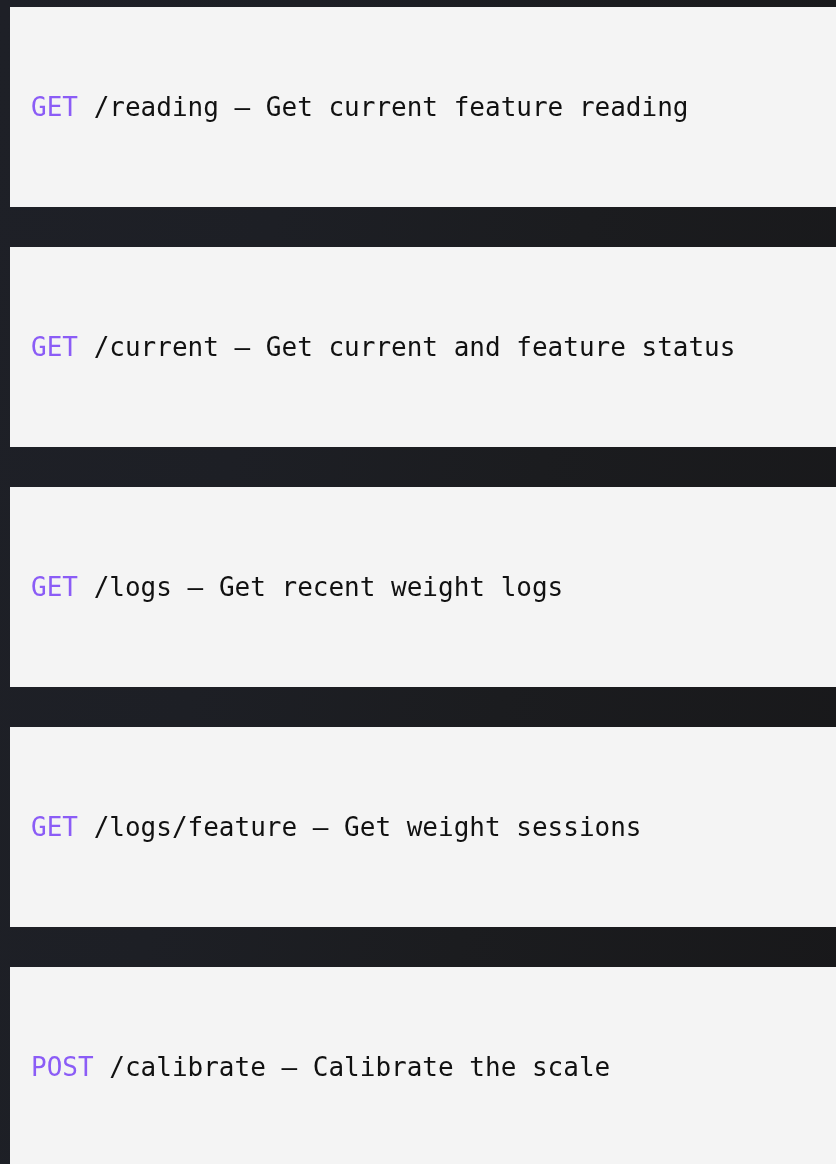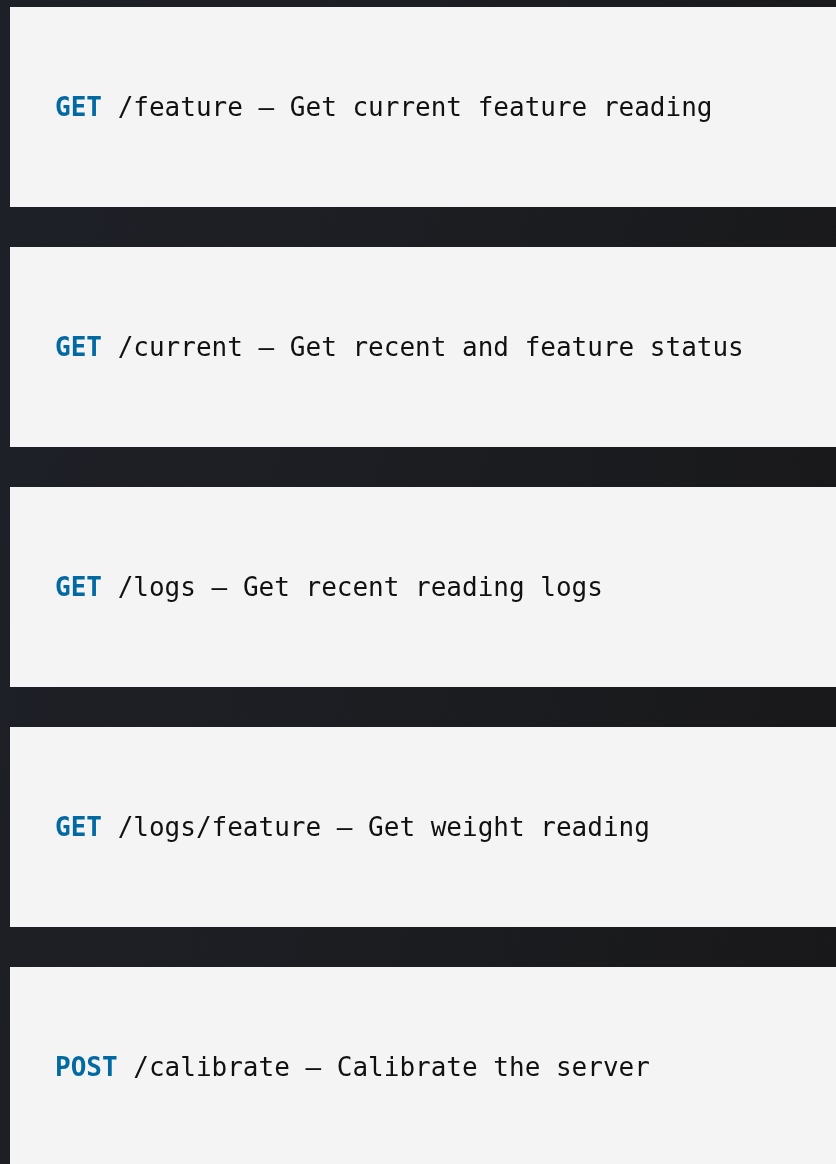--- a/index.html
+++ b/index.html
@@ -28,43 +28,42 @@
       line-height: 32px;
       color: #111111;
       white-space: pre;
       box-sizing: border-box;
     }
     .endpoint .line {
       display: block;
       height: 32px;
     }
     .method {
-      color: #0369a1;
-      font-weight: bold;
-      margin-left: 24px;
+      color: #8b5cf6;
+      font-weight: normal;
     }
   </style>
 </head>
 <body>
 
 <div class="endpoint-list">
 
   <div class="endpoint">
-    <span class="line"><span class="method">GET</span> <span>/feature</span><span> – </span><span>Get current feature reading</span></span>
+    <span class="line"><span class="method">GET</span> <span>/reading</span><span> – </span><span>Get current feature reading</span></span>
   </div>
 
   <div class="endpoint">
-    <span class="line"><span class="method">GET</span> <span>/current</span><span> – </span><span>Get recent and feature status</span></span>
+    <span class="line"><span class="method">GET</span> <span>/current</span><span> – </span><span>Get current and feature status</span></span>
   </div>
 
   <div class="endpoint">
-    <span class="line"><span class="method">GET</span> <span>/logs</span><span> – </span><span>Get recent reading logs</span></span>
+    <span class="line"><span class="method">GET</span> <span>/logs</span><span> – </span><span>Get recent weight logs</span></span>
   </div>
 
   <div class="endpoint">
-    <span class="line"><span class="method">GET</span> <span>/logs/feature</span><span> – </span><span>Get weight reading</span></span>
+    <span class="line"><span class="method">GET</span> <span>/logs/feature</span><span> – </span><span>Get weight sessions</span></span>
   </div>
 
   <div class="endpoint">
-    <span class="line"><span class="method">POST</span> <span>/calibrate</span><span> – </span><span>Calibrate the server</span></span>
+    <span class="line"><span class="method">POST</span> <span>/calibrate</span><span> – </span><span>Calibrate the scale</span></span>
   </div>
 
 </div>
 
 </body></html>

